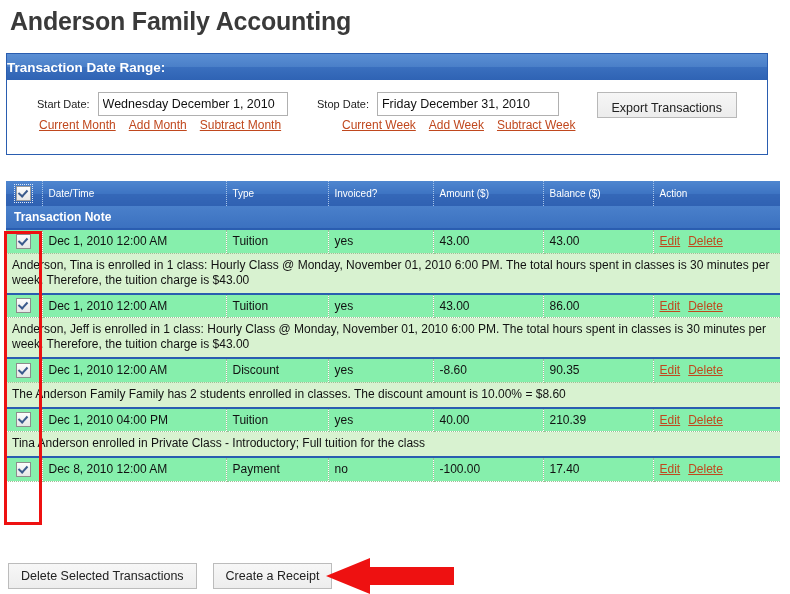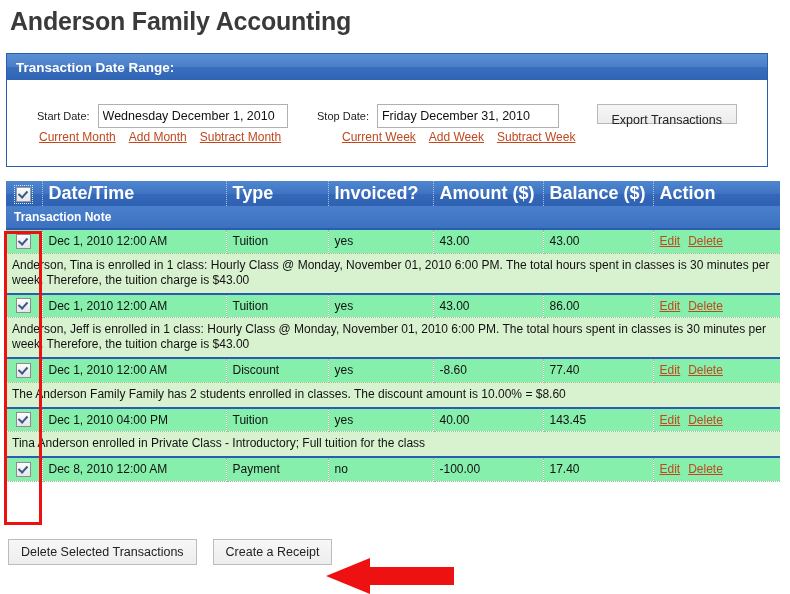--- a/index.html
+++ b/index.html
@@ -38,25 +38,24 @@
     background: #ffffff;
     box-sizing: border-box;
   }
   #date-panel-header {
     height: 27px;
     line-height: 27px;
     background: linear-gradient(to bottom, #5b8fd4 0%, #4a7fc8 50%, #3a6fbe 51%, #2f63b4 100%);
     color: #ffffff;
     font-size: 13.5px;
     font-weight: bold;
-    padding-left: 9px;
     box-sizing: border-box;
     border: 1px solid #2a5db0;
     border-bottom: none;
-    margin: -1px -1px 12px -1px;
+    margin: -1px -1px 0 -1px;
   }
   #date-panel-body {
     position: relative;
     height: 74px;
   }
   .field-row {
     position: absolute;
     top: 12px;
     left: 30px;
     display: flex;
@@ -91,21 +90,21 @@
     color: #c0481e;
     text-decoration: underline;
     font-size: 12px;
     cursor: pointer;
   }
 
   #export-btn {
     position: absolute;
     top: 12px;
     right: 30px;
-    height: 20px;
+    height: 26px;
     padding: 8px 14px;
     font-family: "Liberation Sans", sans-serif;
     font-size: 12.5px;
     color: #222;
     background: linear-gradient(to bottom, #f6f6f6 0%, #ececec 100%);
     border: 1px solid #b8b8b8;
     cursor: pointer;
   }
 
   
@@ -114,22 +113,22 @@
     left: 6px;
     top: 181px;
     width: 774px;
     border-collapse: collapse;
     table-layout: fixed;
     font-size: 12px;
   }
   #tx-table th {
     background: linear-gradient(to bottom, #4f86cf 0%, #3e74c3 50%, #3568b8 51%, #2f61b2 100%);
     color: #ffffff;
-    font-weight: bold;
-    font-size: 18px;
+    font-weight: normal;
+    font-size: 10px;
     text-align: left;
     height: 25px;
     padding: 0 6px;
     border-right: 1px dotted #a8c4e8;
     box-sizing: border-box;
     white-space: nowrap;
   }
   #tx-table th:last-child { border-right: none; }
   #tx-table th.col-check {
     text-align: center;
@@ -214,21 +213,21 @@
     border: 3px solid #ee1111;
     box-sizing: border-box;
     pointer-events: none;
     z-index: 5;
   }
 
   
   #bottom-bar {
     position: absolute;
     left: 8px;
-    top: 539px;
+    top: 563px;
     display: flex;
     gap: 16px;
     align-items: center;
   }
   .action-btn {
     font-family: "Liberation Sans", sans-serif;
     font-size: 12.5px;
     color: #222;
     background: linear-gradient(to bottom, #f7f7f7 0%, #ededed 100%);
     border: 1px solid #bcbcbc;
@@ -333,33 +332,33 @@
       </tr>
       <tr class="note-row">
         <td colspan="7">Anderson, Jeff is enrolled in 1 class: Hourly Class @ Monday, November 01, 2010 6:00 PM. The total hours spent in classes is 30 minutes per week. Therefore, the tuition charge is $43.00</td>
       </tr>
       <tr class="data-row">
         <td class="col-check"><span class="chk"></span></td>
         <td>Dec 1, 2010 12:00 AM</td>
         <td>Discount</td>
         <td>yes</td>
         <td class="num">-8.60</td>
-        <td class="num">77.40</td>
+        <td class="num">90.35</td>
         <td><span class="act-link">Edit</span><span class="act-link">Delete</span></td>
       </tr>
       <tr class="note-row">
         <td colspan="7">The Anderson Family Family has 2 students enrolled in classes. The discount amount is 10.00% = $8.60</td>
       </tr>
       <tr class="data-row">
         <td class="col-check"><span class="chk"></span></td>
         <td>Dec 1, 2010 04:00 PM</td>
         <td>Tuition</td>
         <td>yes</td>
         <td class="num">40.00</td>
-        <td class="num">143.45</td>
+        <td class="num">210.39</td>
         <td><span class="act-link">Edit</span><span class="act-link">Delete</span></td>
       </tr>
       <tr class="note-row">
         <td colspan="7">Tina Anderson enrolled in Private Class - Introductory; Full tuition for the class</td>
       </tr>
       <tr class="data-row">
         <td class="col-check"><span class="chk"></span></td>
         <td>Dec 8, 2010 12:00 AM</td>
         <td>Payment</td>
         <td>no</td>

